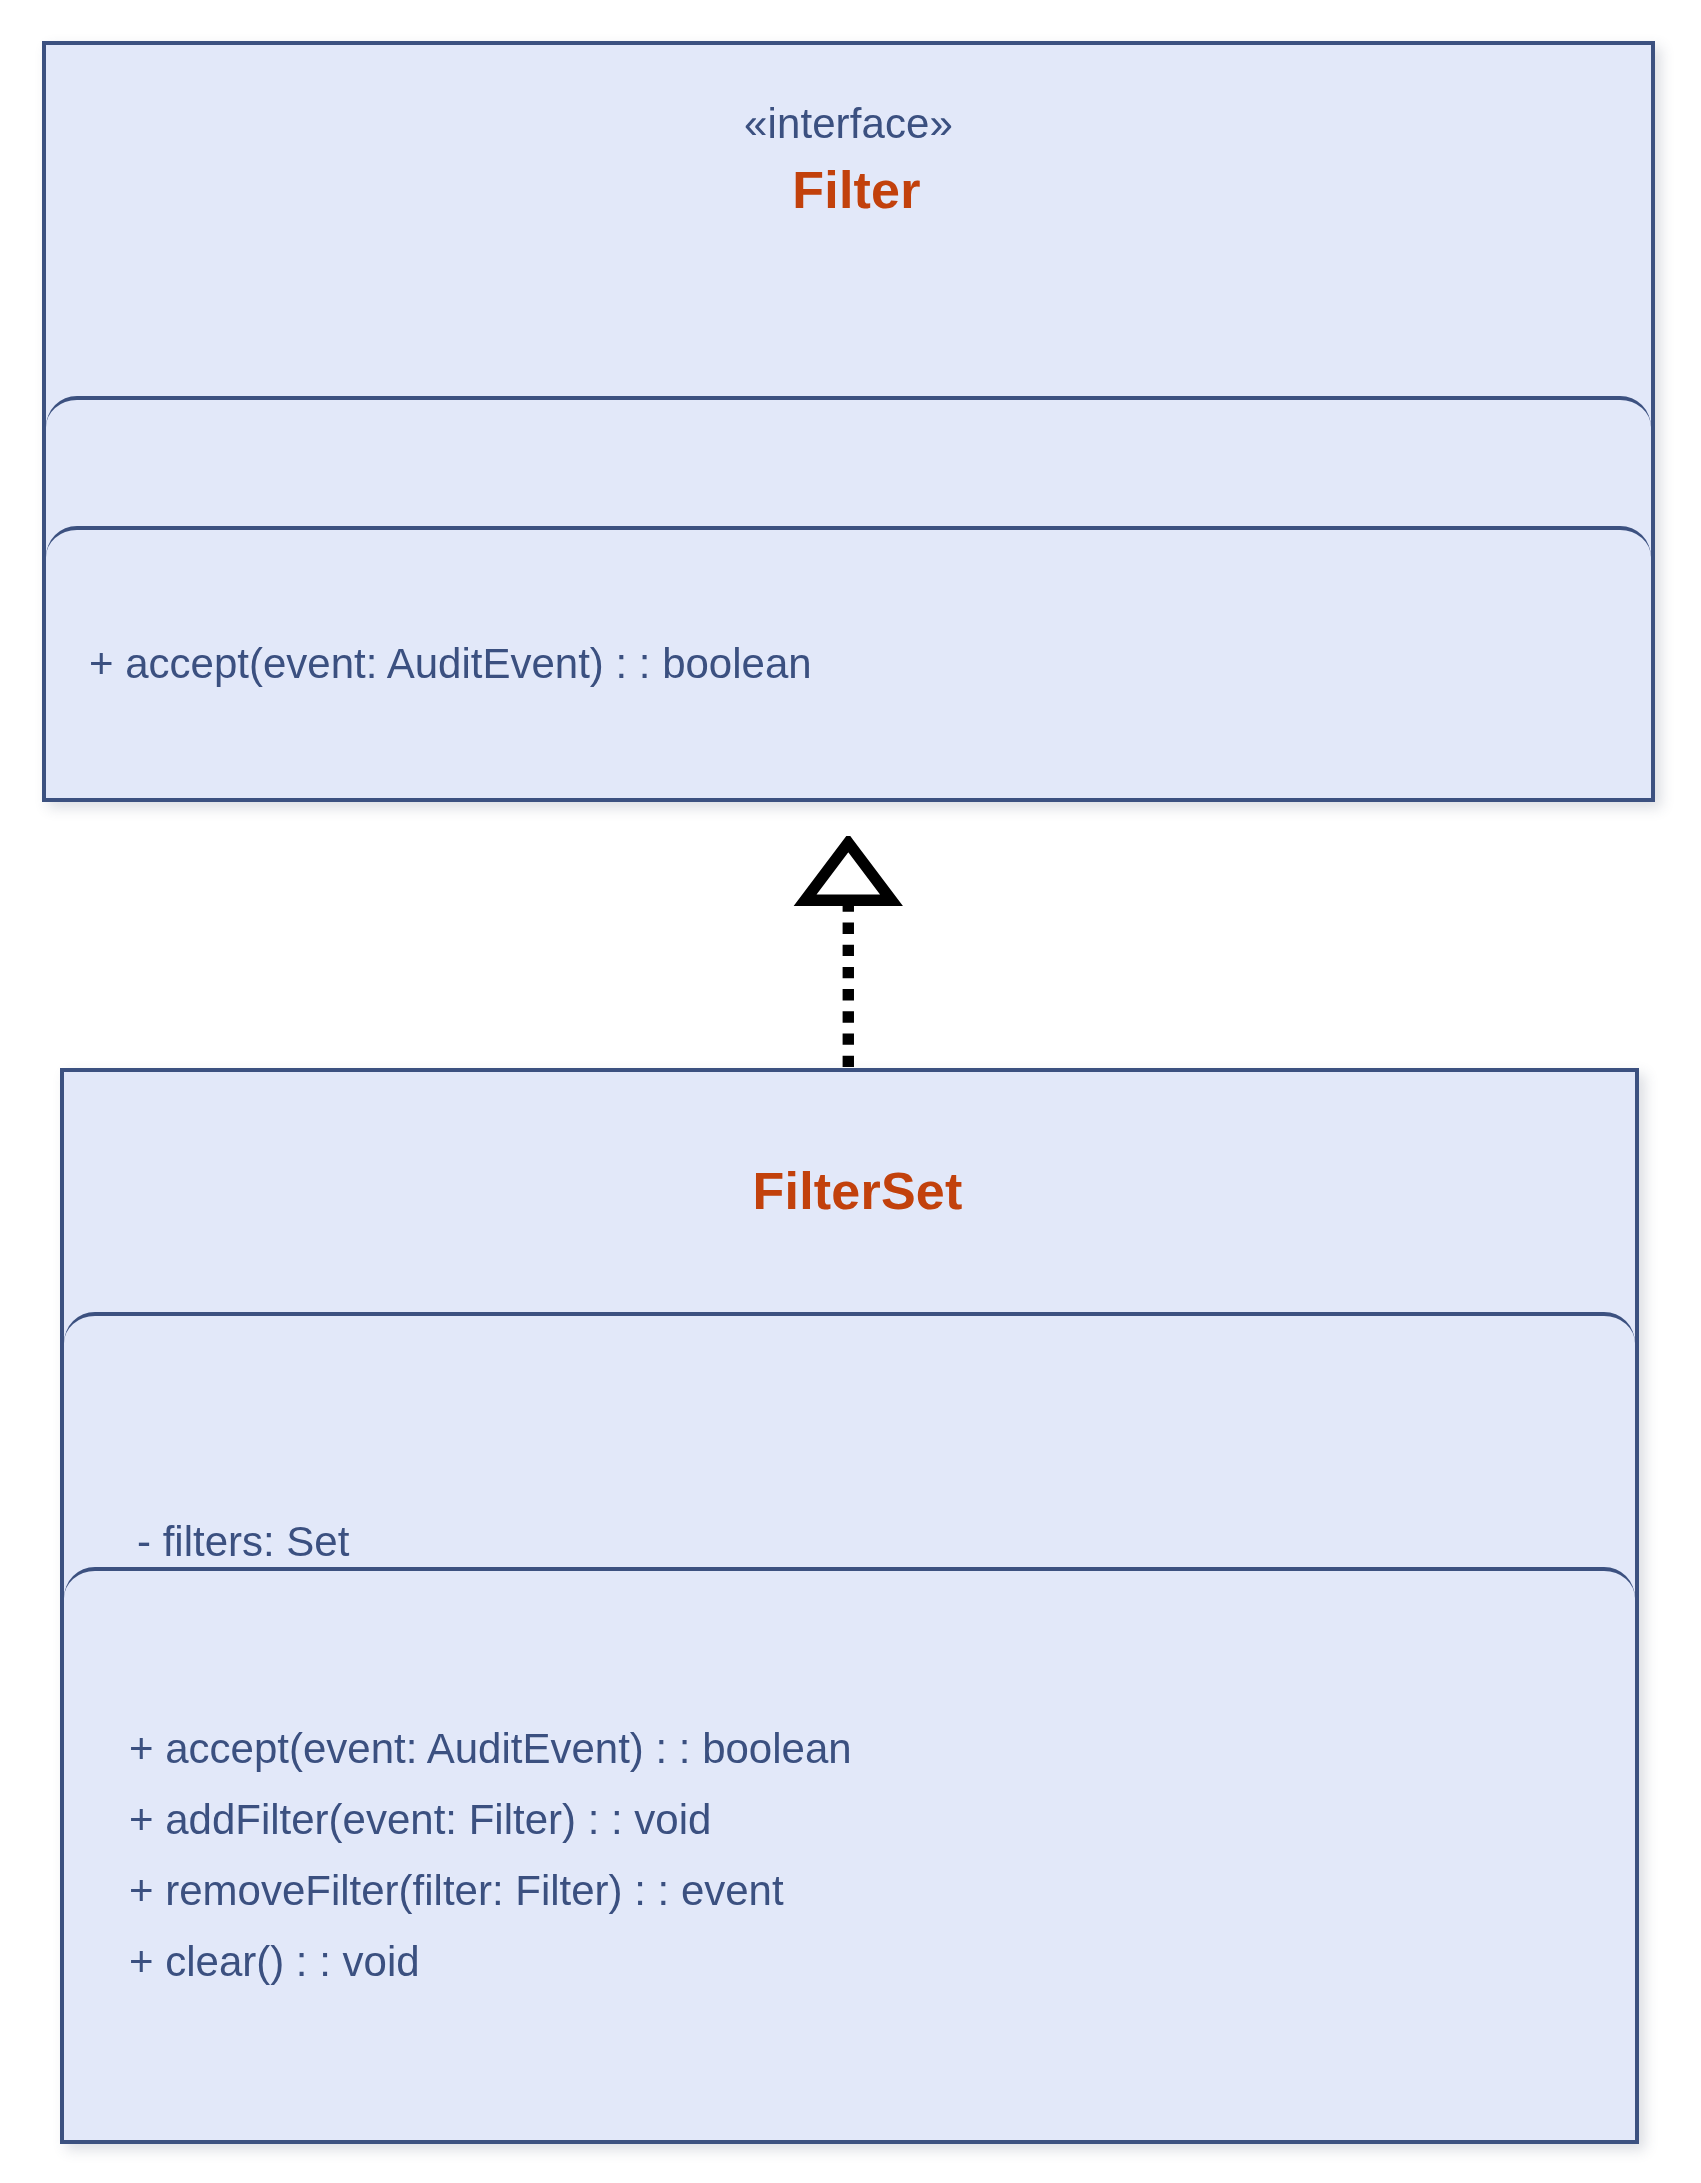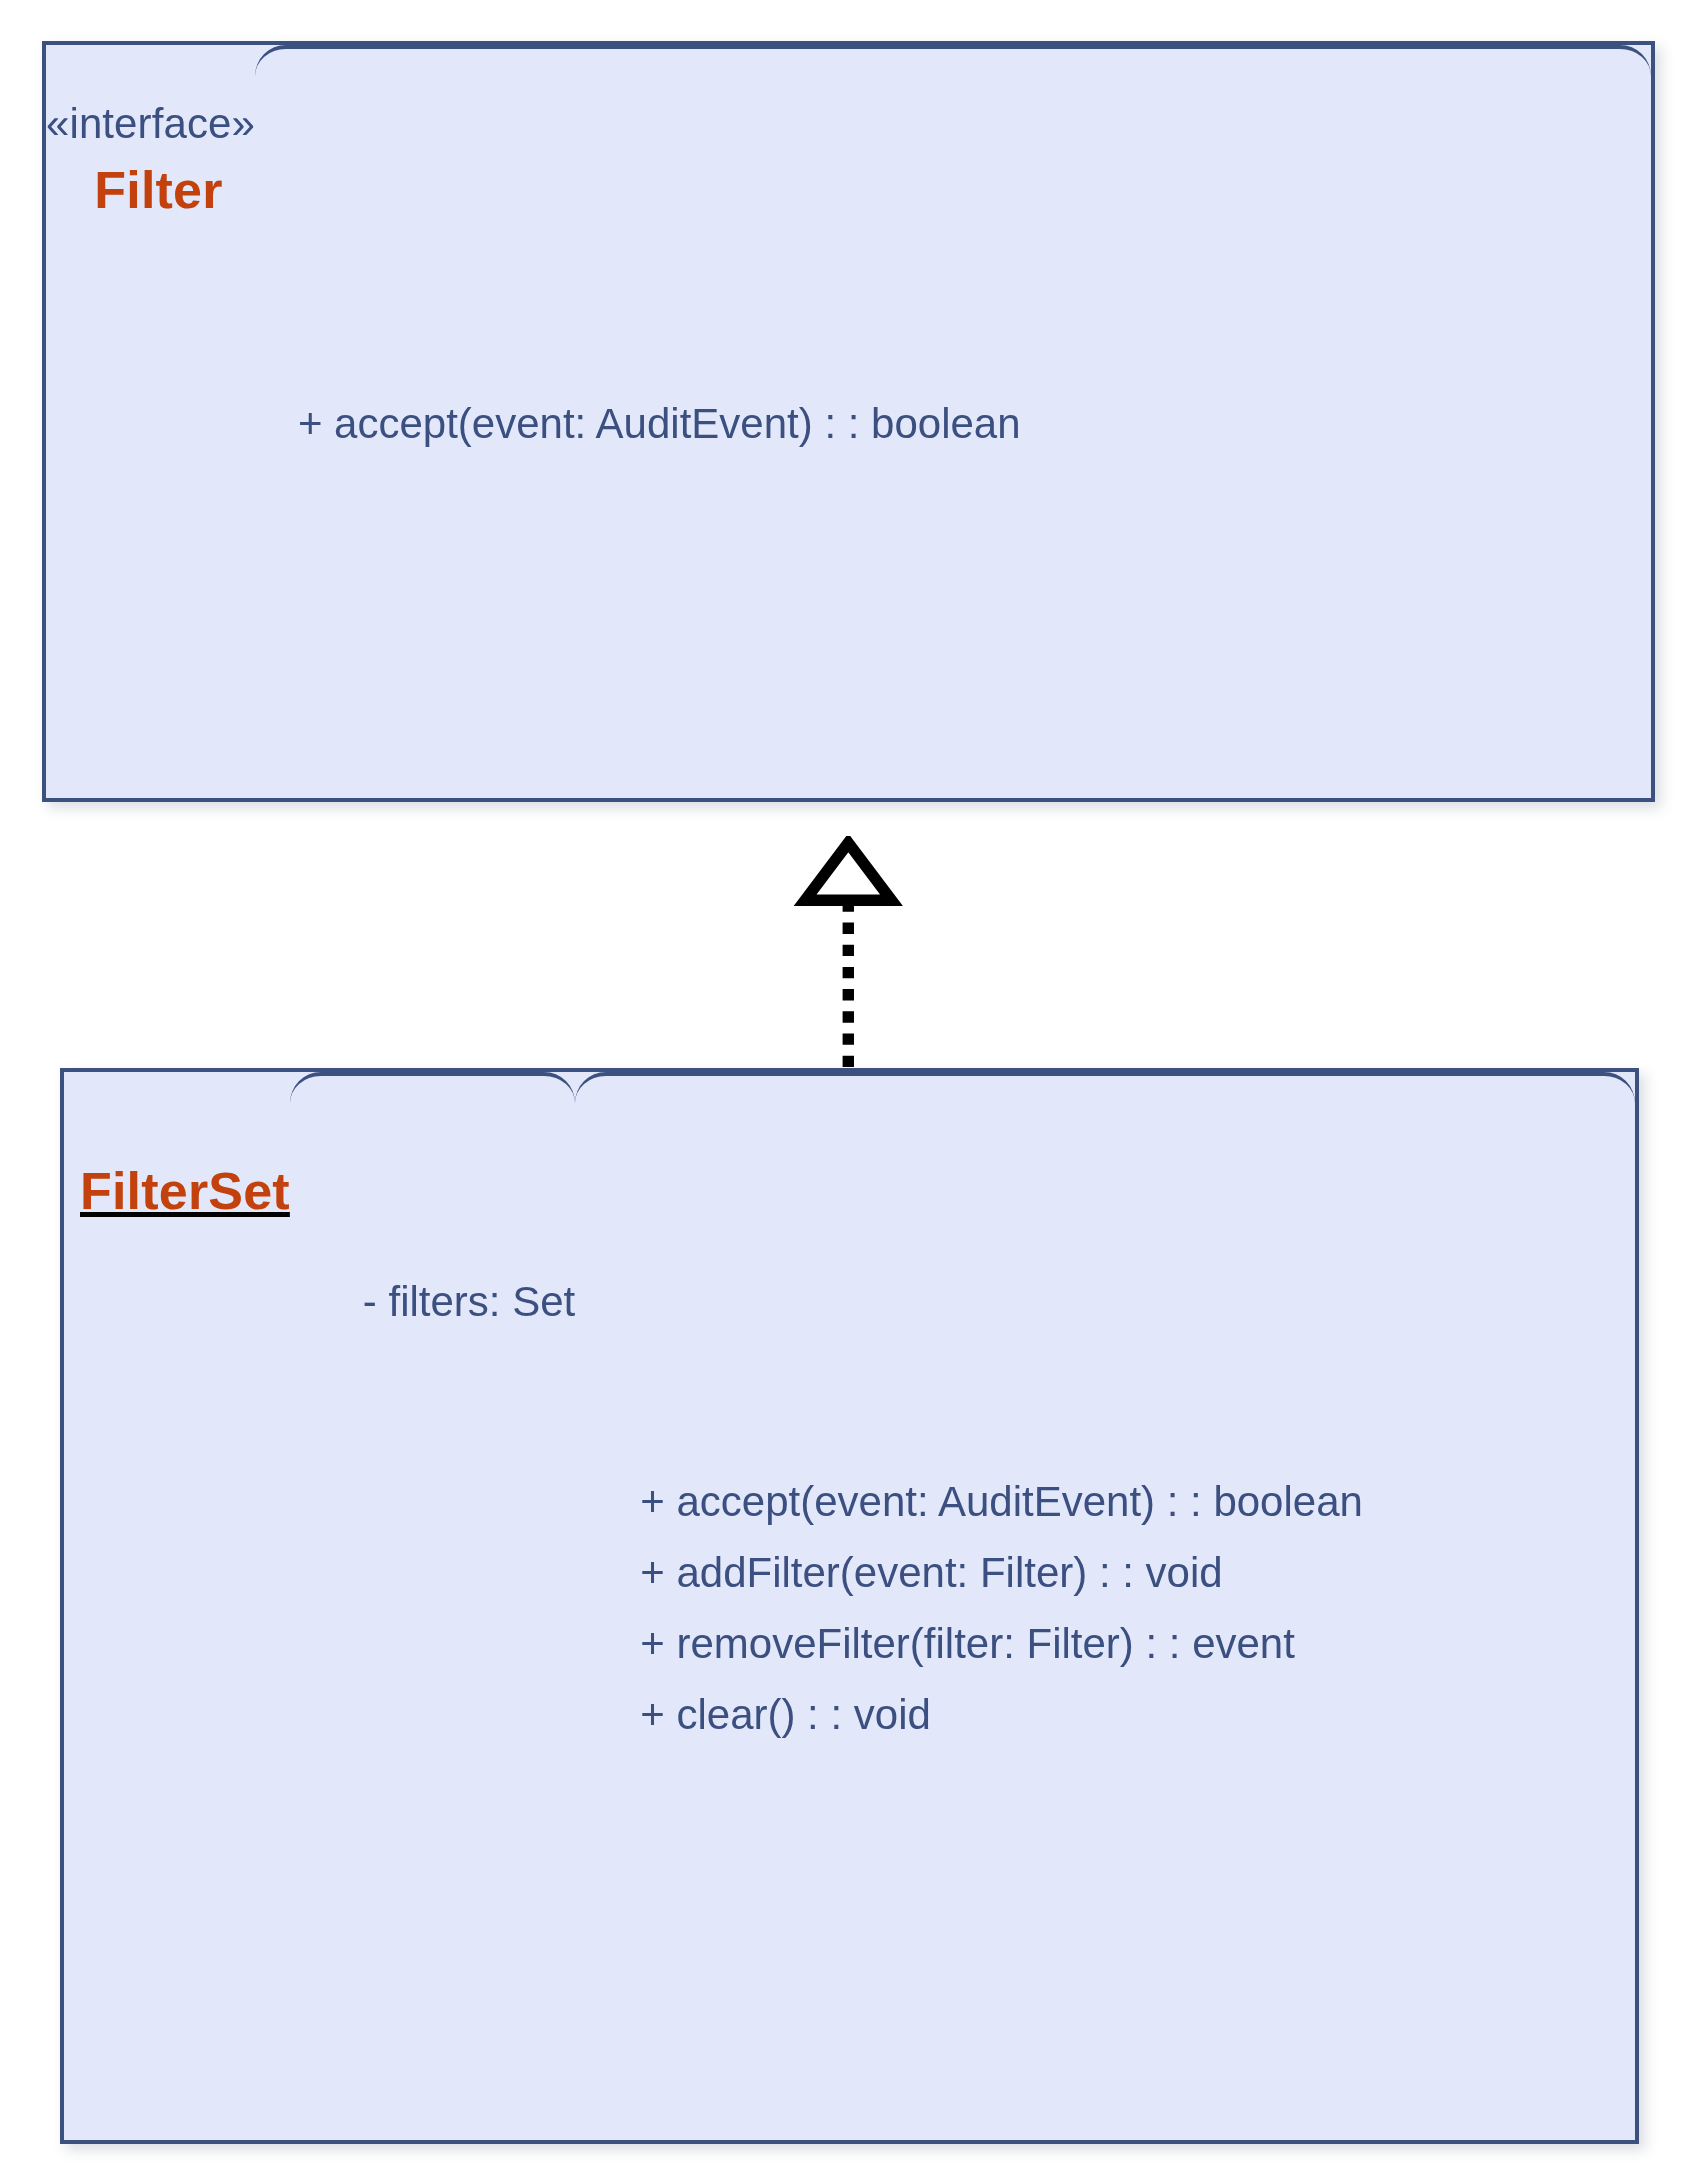--- a/index.html
+++ b/index.html
@@ -26,21 +26,21 @@
   }
 
   
   .uml-class {
     position: absolute;
     box-sizing: border-box;
     background: #e2e8f9;
     border: 4px solid #3c5180;
     box-shadow: 6.3px 6.3px 12.5px rgba(60, 70, 100, 0.18);
     display: flex;
-    flex-direction: row;
+    flex-direction: column;
   }
 
   .uml-compartment {
     box-sizing: border-box;
     position: relative;
     display: flex;
     flex-direction: column;
     justify-content: center;
   }
   .uml-compartment + .uml-compartment {
@@ -99,21 +99,20 @@
   
   #filterset-class {
     left: 60px;
     top: 1068px;
     width: 1579px;
     height: 1076px;
   }
   #filterset-header-compartment {
     height: 240px;
     justify-content: center;
-    text-decoration: underline;
   }
   #filterset-attributes-compartment {
     height: 255px;
     padding-left: 73px;
     justify-content: flex-end;
   }
   #filterset-methods-compartment {
     flex: 1 1 auto;
     padding-left: 65px;
     justify-content: center;

